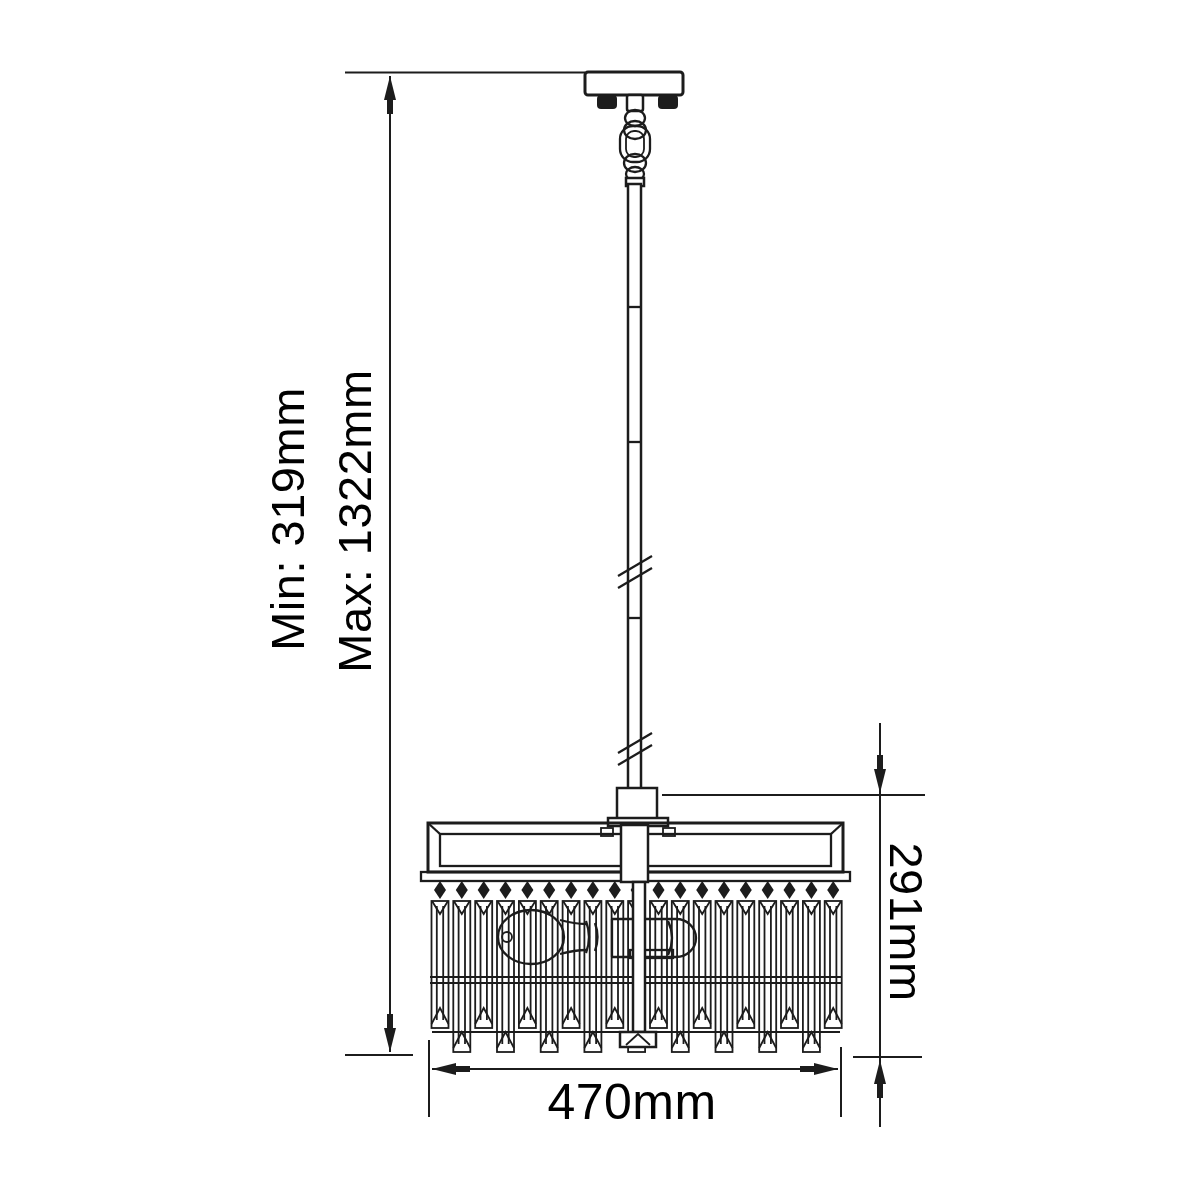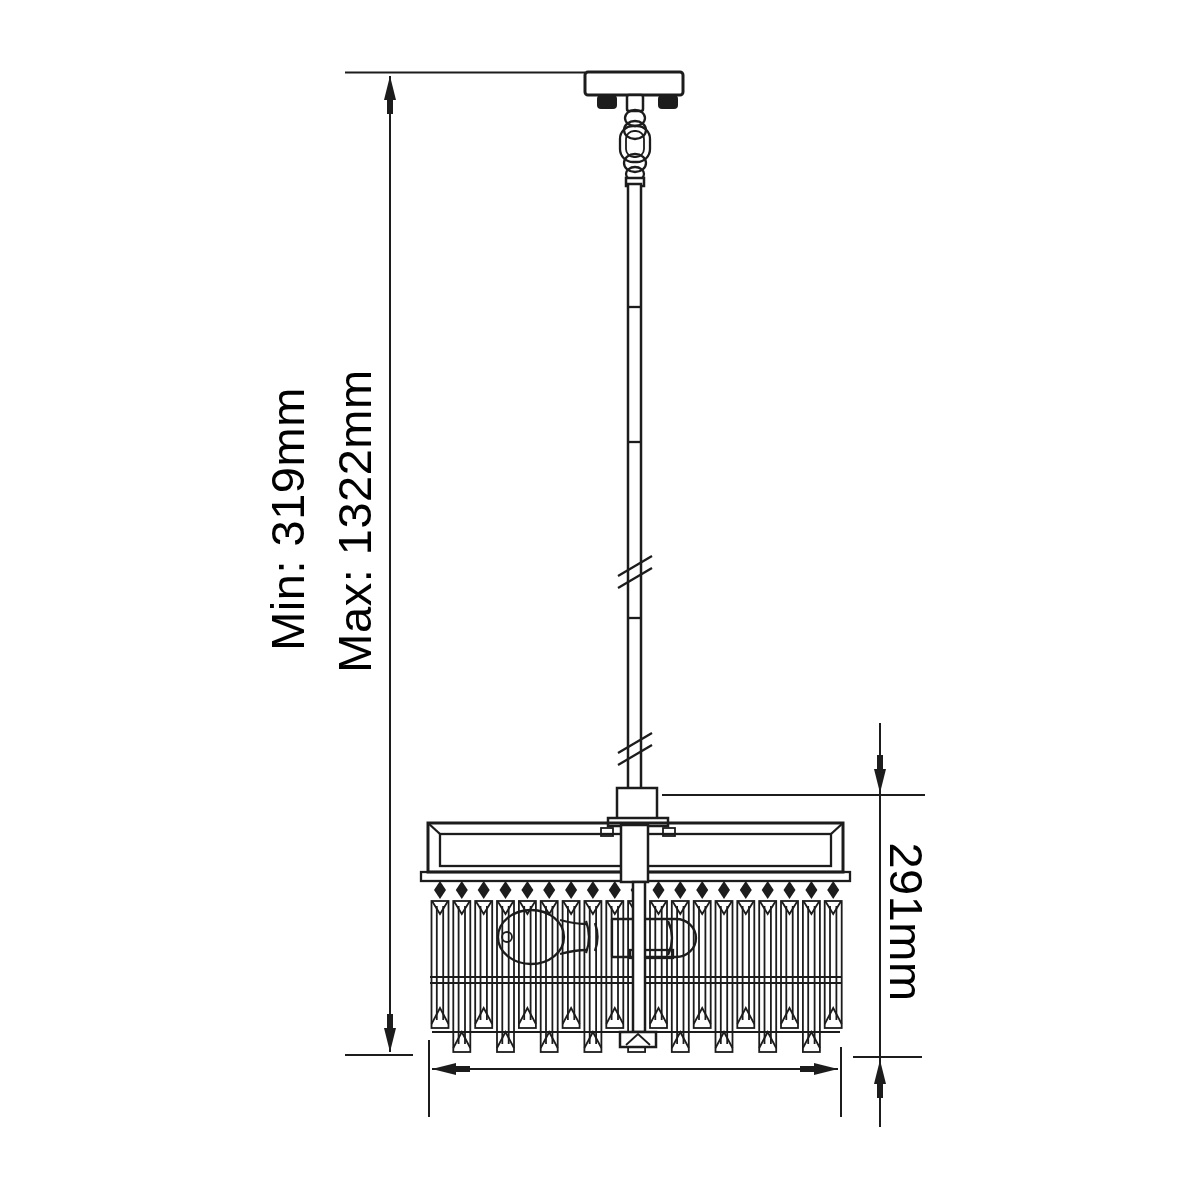--- a/index.html
+++ b/index.html
@@ -176,13 +176,14 @@
       <rect class="blk" x="800" y="1066" width="14" height="6"></rect>
     </g>
   </svg>
 
   <div class="dim-label rot-ccw" style="left:287px;top:519px;">Min: 319mm</div>
 
   <div class="dim-label rot-ccw" style="left:354px;top:521px;">Max: 1322mm</div>
 
   <div class="dim-label rot-cw" style="left:906px;top:922px;">291mm</div>
 
+  <div class="dim-label w-label" style="left:632px;top:1102px;">470mm</div>
 </div>
 
 </body></html>

